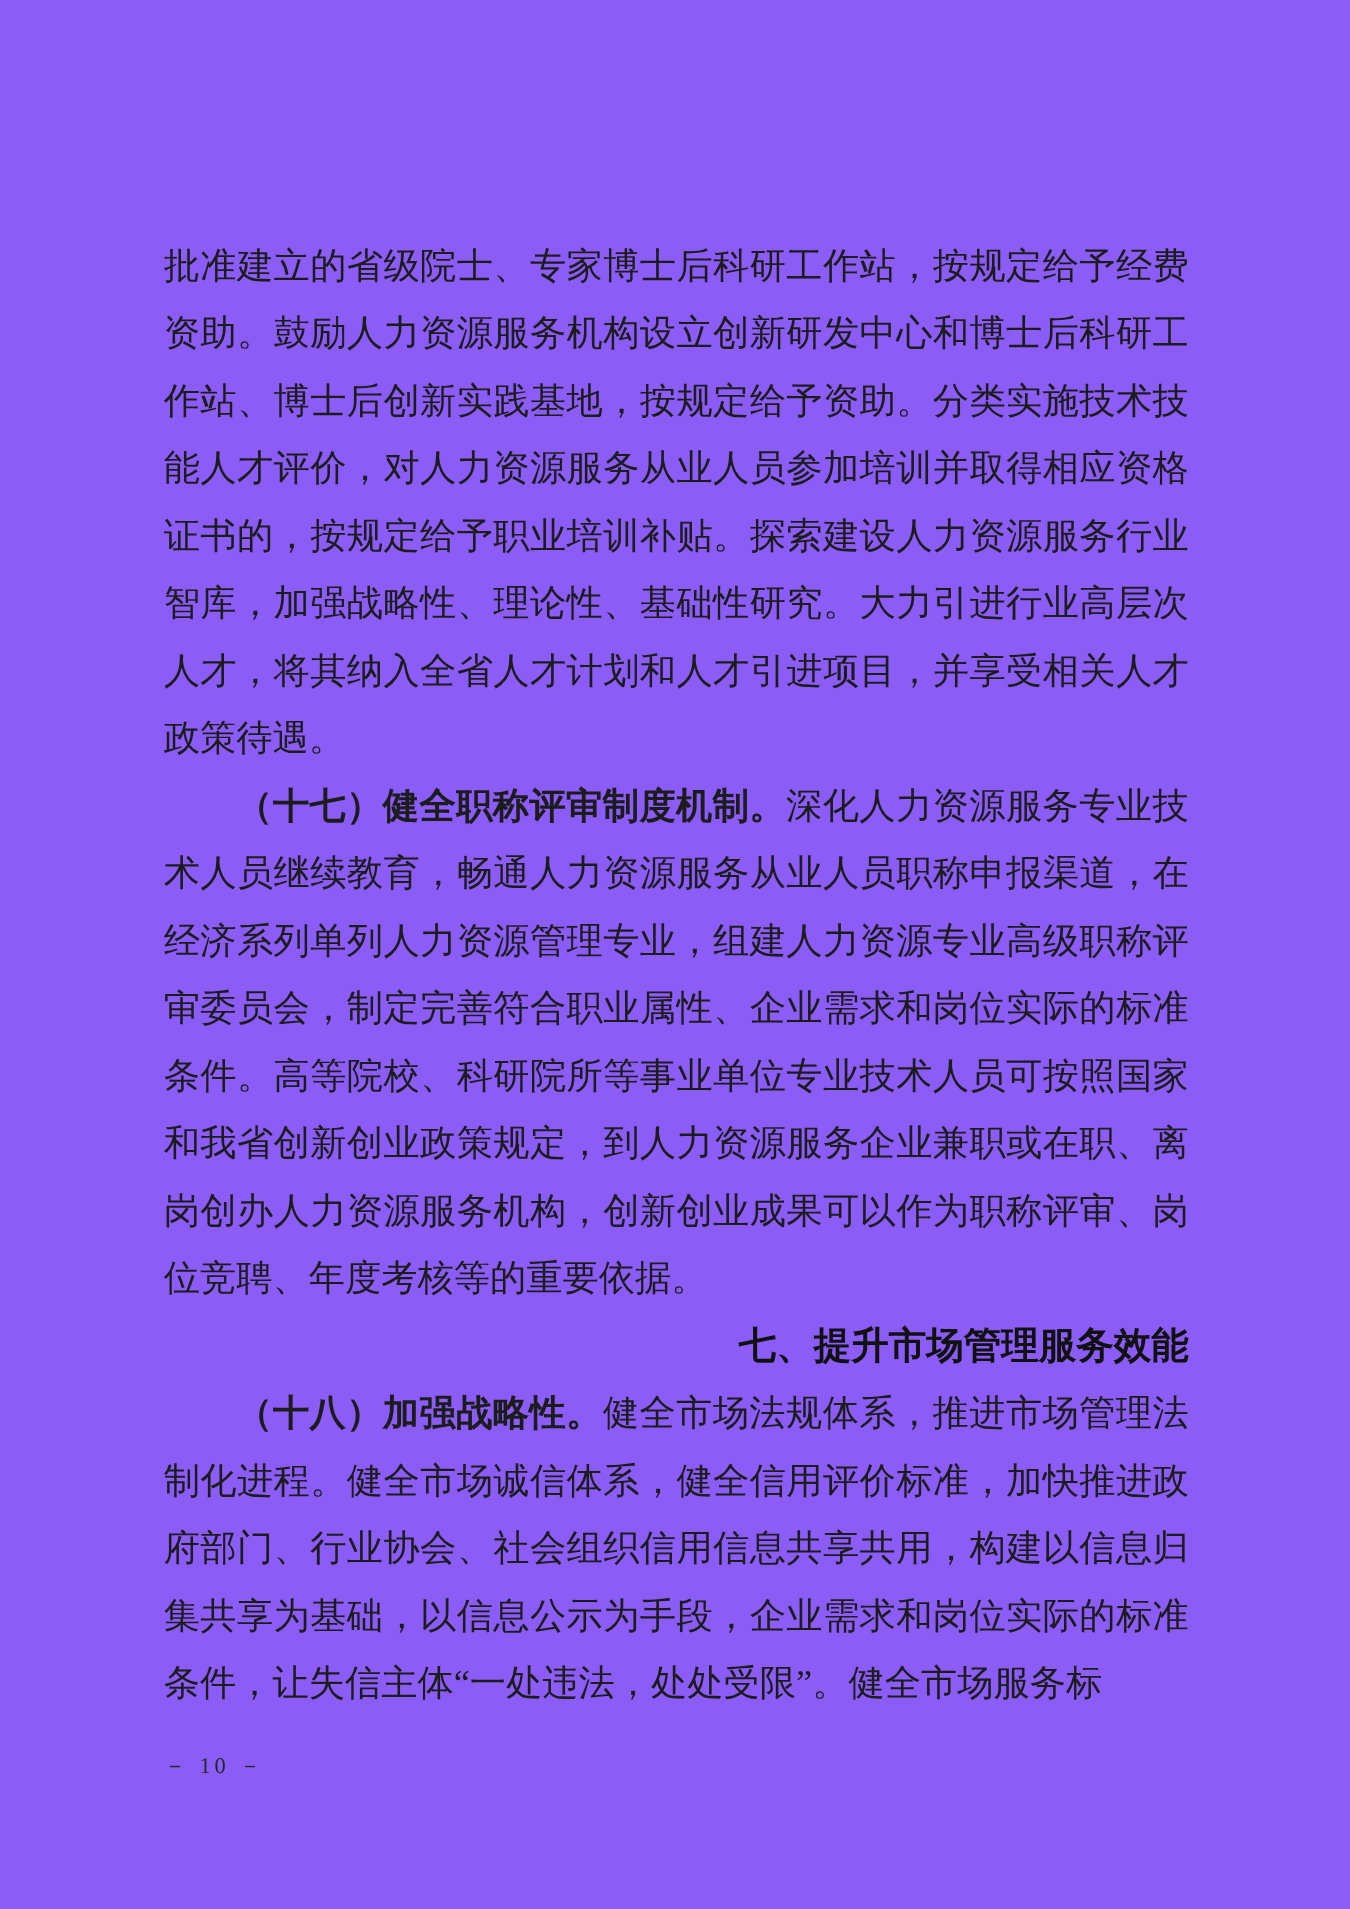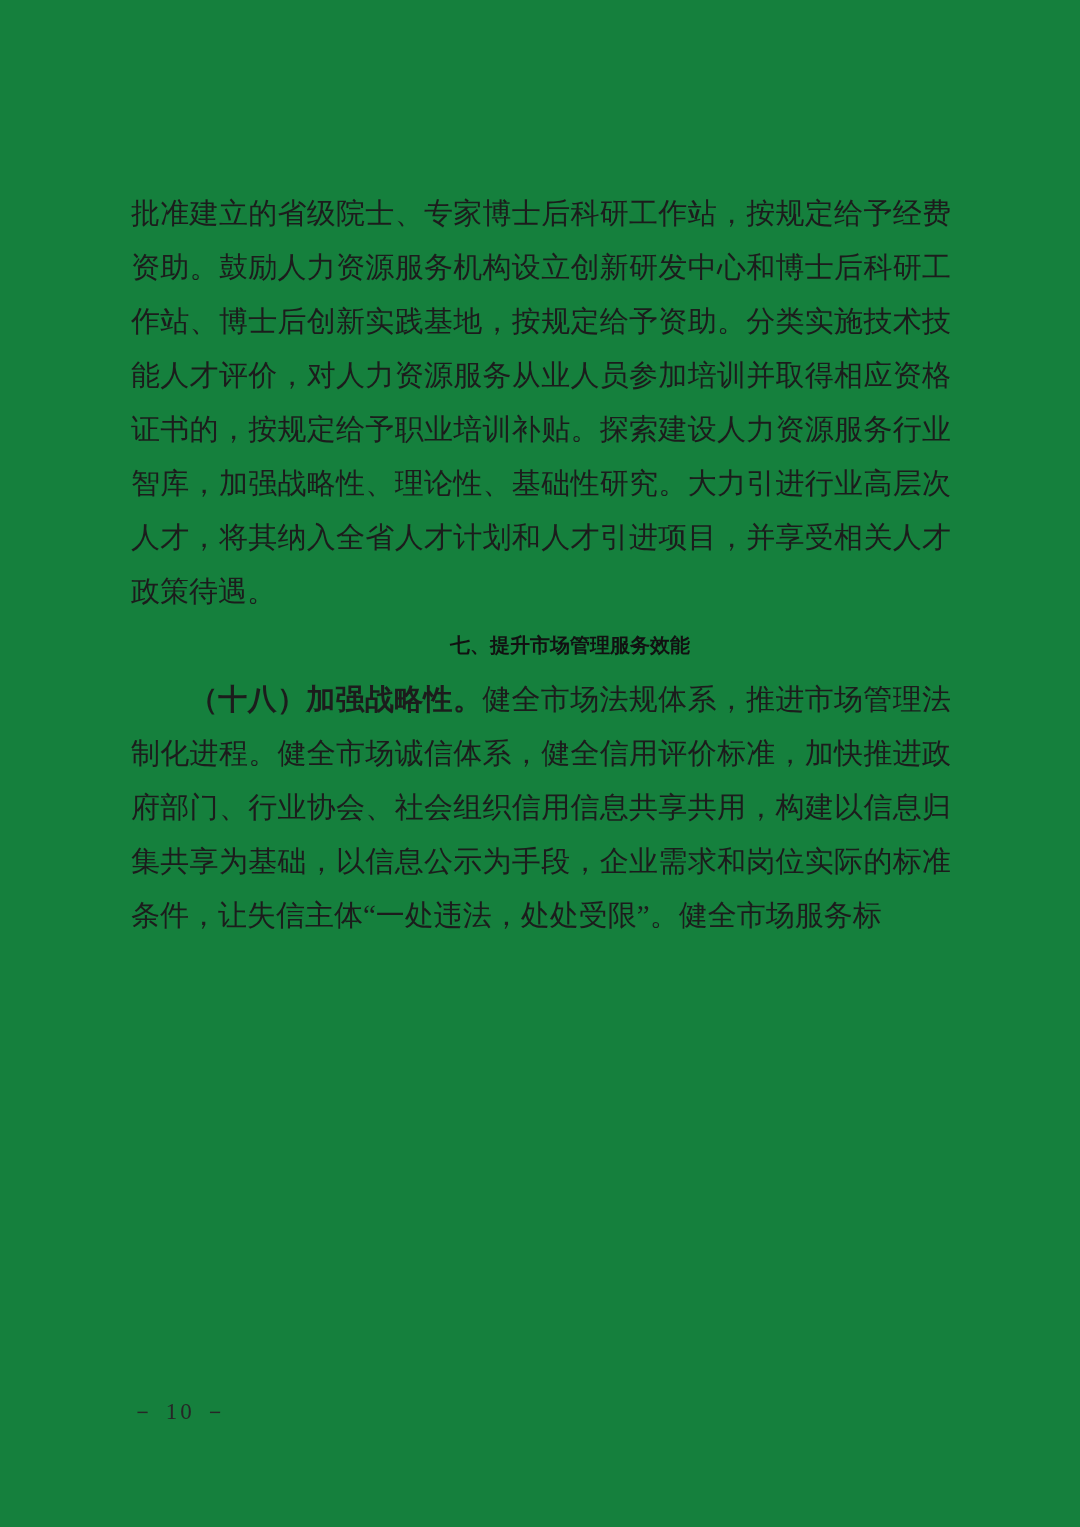--- a/index.html
+++ b/index.html
@@ -2,21 +2,21 @@
 <html><head>
 <meta charset="utf-8">
 <style>
   * { margin: 0; padding: 0; box-sizing: border-box; }
   html, body { background: #e9e9e9; }
   .page {
     position: relative;
     width: 1080px;
     height: 1527px;
     margin: 0 auto;
-    background: #15803d;
+    background: #8b5cf6;
     overflow: hidden;
     font-family: "Liberation Serif", "DejaVu Serif", serif;
     color: #1c1c1c;
   }
   .content {
     position: absolute;
     left: 131px;
     top: 186px;
     width: 820px;
     font-size: 29px;
@@ -27,44 +27,45 @@
   .para {
     text-align: justify;
     text-align-last: left;
     word-break: break-all;
   }
   .para.indent { text-indent: 58px; }
   .clause-lead { font-weight: bold; }
   .heading {
     font-family: "Liberation Sans", "DejaVu Sans", sans-serif;
     font-weight: bold;
-    font-size: 20px;
+    font-size: 30px;
     line-height: 54px;
     text-indent: 58px;
-    text-align: center;
+    text-align: right;
     color: #111111;
   }
   .footer {
     position: absolute;
     left: 131px;
     top: 1392px;
-    font-size: 23px;
+    font-size: 18px;
     line-height: 40px;
     letter-spacing: 3px;
     color: #262626;
   }
 </style>
 </head>
 <body>
 
 <div class="page">
   <div class="content">
 
     <p class="para"><span>批准建立的省级院士、专家博士后科研工作站，按规定给予经费资助。鼓励人力资源服务机构设立创新研发中心和博士后科研工作站、博士后创新实践基地，按规定给予资助。分类实施技术技能人才评价，对人力资源服务从业人员参加培训并取得相应资格证书的，按规定给予职业培训补贴。探索建设人力资源服务行业智库，加强战略性、理论性、基础性研究。大力引进行业高层次人才，将其纳入全省人才计划和人才引进项目，并享受相关人才政策待遇。</span></p>
 
+    <p class="para indent"><span class="clause-lead">（十七）健全职称评审制度机制。</span><span>深化人力资源服务专业技术人员继续教育，畅通人力资源服务从业人员职称申报渠道，在经济系列单列人力资源管理专业，组建人力资源专业高级职称评审委员会，制定完善符合职业属性、企业需求和岗位实际的标准条件。高等院校、科研院所等事业单位专业技术人员可按照国家和我省创新创业政策规定，到人力资源服务企业兼职或在职、离岗创办人力资源服务机构，创新创业成果可以作为职称评审、岗位竞聘、年度考核等的重要依据。</span></p>
 
     <h2 class="heading">七、提升市场管理服务效能</h2>
 
     <p class="para indent"><span class="clause-lead">（十八）加强战略性。</span><span>健全市场法规体系，推进市场管理法制化进程。健全市场诚信体系，健全信用评价标准，加快推进政府部门、行业协会、社会组织信用信息共享共用，构建以信息归集共享为基础，以信息公示为手段，企业需求和岗位实际的标准条件，让失信主体“一处违法，处处受限”。健全市场服务标</span></p>
 
   </div>
 
   <div class="footer"><span>－ 10 －</span></div>
 </div>
 

